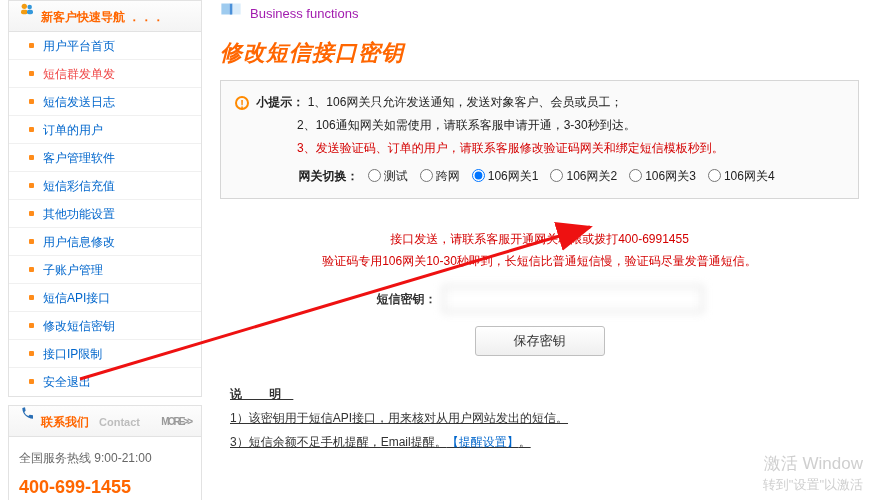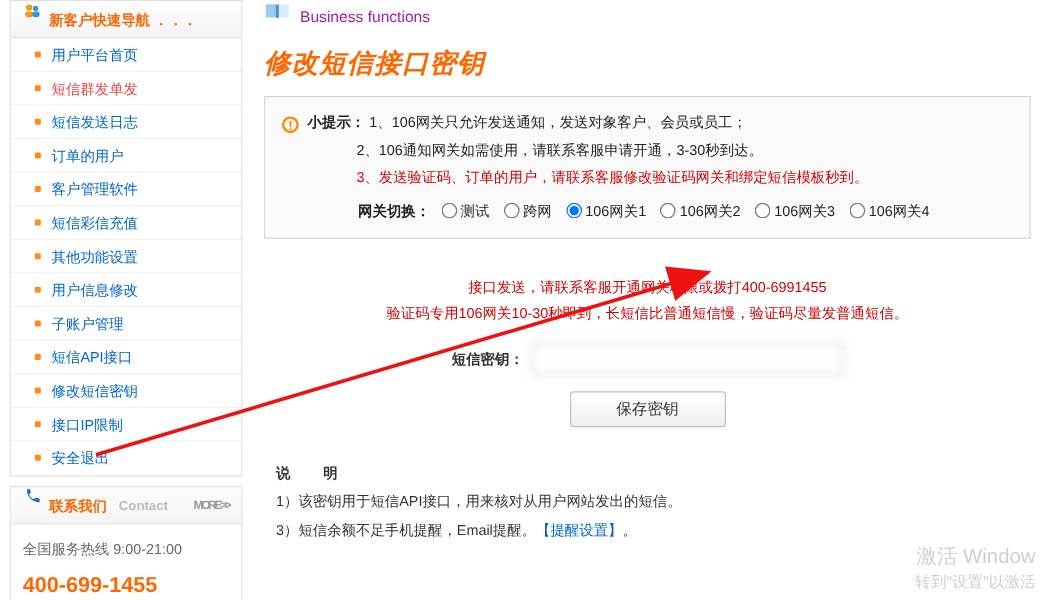--- a/index.html
+++ b/index.html
@@ -137,21 +137,21 @@
           <line x1="40" y1="330" x2="550" y2="178" stroke="#e11" stroke-width="3" marker-end="url(#ah)"></line>
         </svg>
       <div class="red-note">接口发送，请联系客服开通网关权限或拨打400-6991455</div>
       <div class="red-note">验证码专用106网关10-30秒即到，长短信比普通短信慢，验证码尽量发普通短信。</div>
       <div class="fieldrow">
         <label>短信密钥：</label>
         <input type="text" class="blurmask" value="" style="">
       </div>
       <button class="savebtn">保存密钥</button>
 
-      <div class="desc" style="text-align:left;">
+      <div class="desc" style="text-align:left;text-decoration:underline;">
         <div class="title">说 明</div>
         <div>1）该密钥用于短信API接口，用来核对从用户网站发出的短信。</div>
         <div>
           <span>3）短信余额不足手机提醒，Email提醒。</span><a href="#">【提醒设置】</a><span>。</span>
         </div>
       </div>
     </div>
 
   </main>
 </div>

